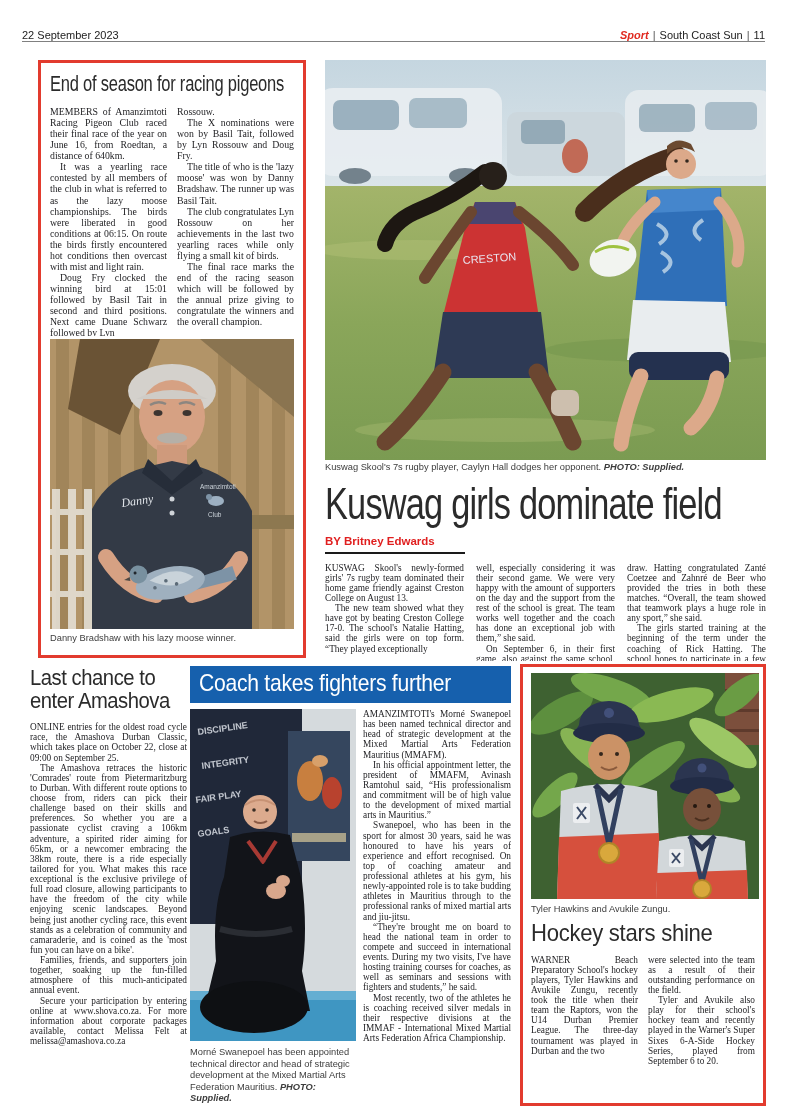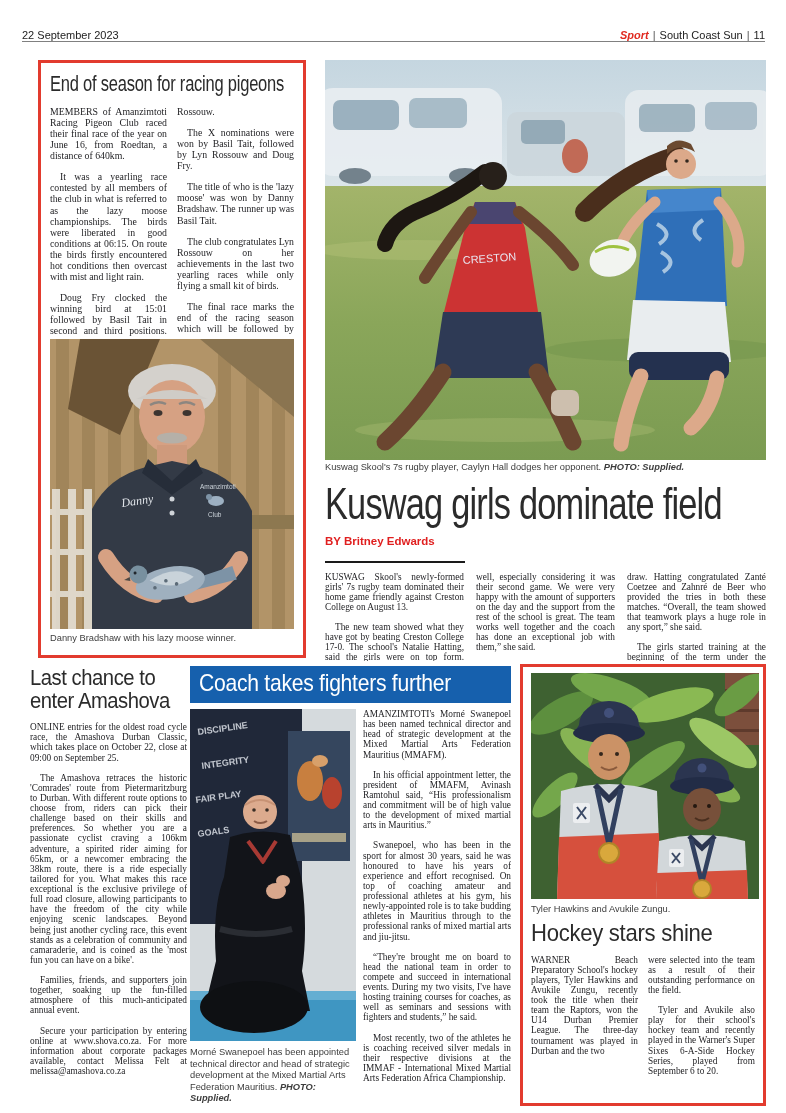--- a/index.html
+++ b/index.html
@@ -10,21 +10,21 @@
   
   .masthead { position:absolute; top:29px; left:22px; right:21px; display:flex;
               justify-content:space-between; align-items:flex-end; font-size:11px; color:#222;
               padding-bottom:0; border-bottom:1.5px solid #808080; }
   .masthead .sport { color:#e02a20; font-weight:bold; font-style:italic; }
   .masthead .sep { color:#555; margin:0 4px; }
 
   
   .serif p { font-family:"Liberation Serif", serif; font-size:9.8px; line-height:1.13;
              text-align:justify; color:#1d1d20; }
-  .serif p + p { text-indent:10px;margin-top:10px; }
+  .serif p + p { text-indent:10px; }
   .dense p { font-size:9.3px; line-height:1.09; }
   h1,h2 { font-weight:400; color:#2b2b2b; }
   .cond { display:inline-block; transform-origin:left bottom; white-space:nowrap; }
   figcaption { font-size:9.3px; color:#3d3d3d; line-height:1.25; }
   .credit { font-weight:bold; font-style:italic; }
   svg { display:block; }
   .box { position:absolute; border:3px solid #e23b2e; background:#fff; }
 
   
   .pigeons { left:38px; top:60px; width:268px; height:598px; padding:5px 9px 6px; }
@@ -33,21 +33,21 @@
   .pigeons .cols { display:flex; gap:10px; height:230px; overflow:hidden; }
   .pigeons .col { flex:1; }
   .pigeons figure { margin-top:3px; }
   .pigeons figcaption { margin-top:4px; }
 
   
   .kuswag { position:absolute; left:325px; top:60px; width:441px; height:601px; overflow:hidden; }
   .kuswag .photo-caption { margin-top:2px; }
   .kuswag h1 { font-size:44px; margin-top:5px; height:48px; letter-spacing:-1px; }
   .kuswag h1 .cond { transform:scaleX(0.78); }
-  .kuswag .byline { margin-top:8px; width:140px; border-bottom:2px solid #1a1a1a; padding-bottom:14px;
+  .kuswag .byline { margin-top:8px; width:140px; border-bottom:2px solid #1a1a1a; padding-bottom:5px;
                     color:#e01f1f; font-weight:bold; font-size:11.5px; }
   .kuswag .cols { display:flex; gap:12px; margin-top:9px; height:108px; overflow:hidden; }
   .kuswag .col { flex:1; }
 
   
   .amashova { position:absolute; left:30px; top:666px; width:157px; height:444px; overflow:hidden; }
   .amashova h2 { font-size:22px; line-height:1.05; letter-spacing:-0.5px; margin-bottom:10px; }
   .amashova h2 .cond { transform:scaleX(0.92); }
 
   

